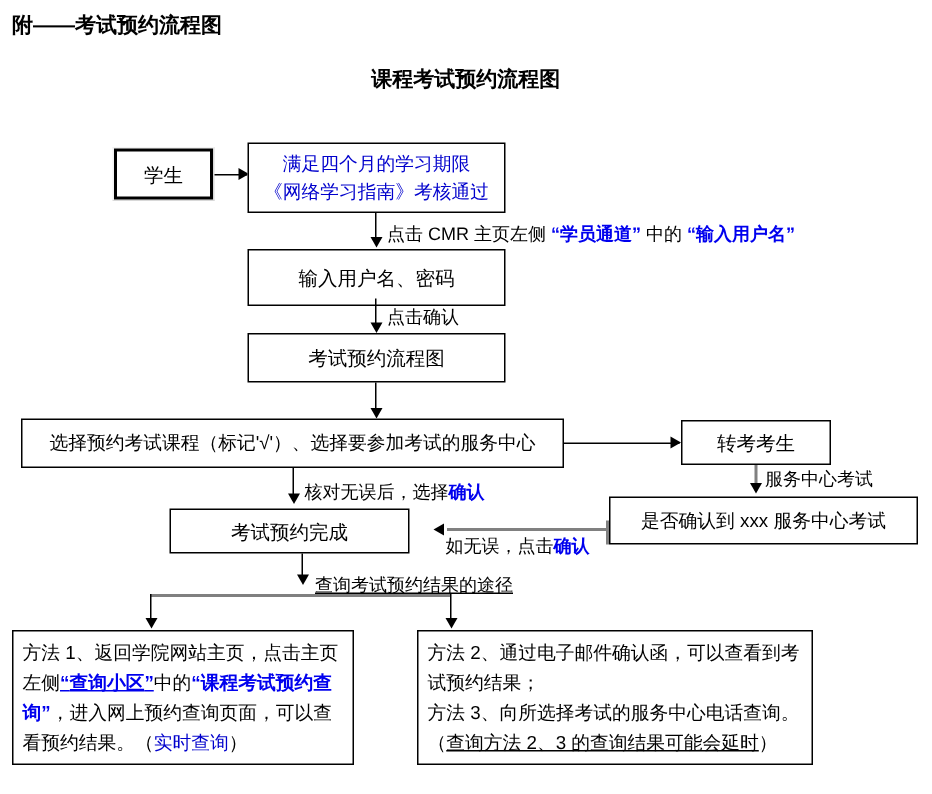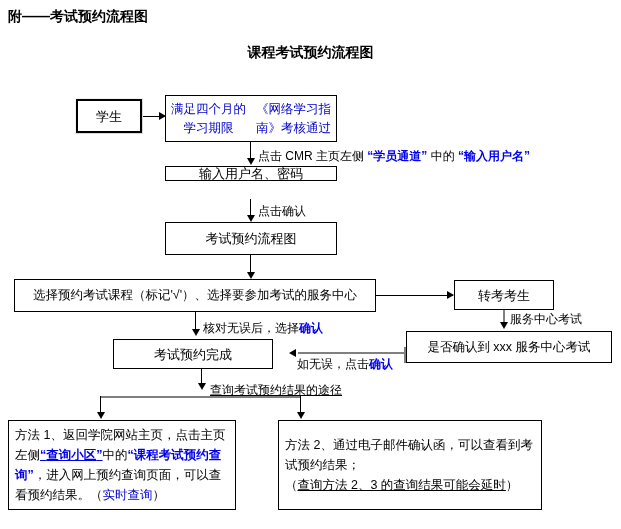--- a/index.html
+++ b/index.html
@@ -104,33 +104,33 @@
 <div class="abs" id="doc-title">附——考试预约流程图</div>
 <div class="abs" id="chart-title">课程考试预约流程图</div>
 
 <div class="abs box raised" style="left:75px; top:98px; width:68px; height:36px;">
   <span class="inner">学生</span>
 </div>
 
 <div class="abs hline" style="left:143px; top:116px; width:22px;"></div>
 <div class="abs arrow-right" style="left:159px; top:112px;"></div>
 
-<div class="abs box" style="left:165px; top:95px; width:172px; height:47px; ">
+<div class="abs box" style="left:165px; top:95px; width:172px; height:47px; flex-direction:column;">
   <div class="inner blue" style="font-size:12.5px;">满足四个月的学习期限</div>
   <div class="inner blue" style="font-size:12.5px;">《网络学习指南》考核通过</div>
 </div>
 
 <div class="abs vline" style="left:250px; top:142px; height:20px;"></div>
 <div class="abs arrow-down" style="left:247px; top:158px;"></div>
 
 <div class="abs edge-label" style="left:258px; top:149px;">
   <span>点击 CMR 主页左侧 </span><span class="bluebold">“</span><span class="bluebold">学员通道</span><span class="bluebold">”</span><span> 中的 </span><span class="bluebold">“</span><span class="bluebold">输入用户名</span><span class="bluebold">”</span>
 </div>
 
-<div class="abs box" style="left:165px; top:166px; width:172px; height:15px;">
+<div class="abs box" style="left:165px; top:166px; width:172px; height:38px;">
   <span class="inner">输入用户名、密码</span>
 </div>
 
 <div class="abs vline" style="left:250px; top:199px; height:20px;"></div>
 <div class="abs arrow-down" style="left:247px; top:215px;"></div>
 <div class="abs edge-label" style="left:258px; top:204px;">点击确认</div>
 
 <div class="abs box" style="left:165px; top:222px; width:172px; height:33px;">
   <span class="inner">考试预约流程图</span>
 </div>
@@ -187,17 +187,18 @@
 
 <div class="abs box left-text" style="left:8px; top:420px; width:228px; height:90px; font-size:12.5px; line-height:20px;">
   <div class="inner">
     <span>方法 1、返回学院网站主页，点击主页左侧</span><span class="bluebold-u">“</span><span class="bluebold-u">查询小区</span><span class="bluebold-u">”</span><span>中的</span><span class="bluebold">“</span><span class="bluebold">课程考试预约查询</span><span class="bluebold">”</span><span>，进入网上预约查询页面，可以查看预约结果。（</span><span class="blue">实时查询</span><span>）</span>
   </div>
 </div>
 
 <div class="abs box left-text" style="left:248px; top:420px; width:264px; height:90px; font-size:12.5px; line-height:20px;margin-left:30px;">
   <div class="inner">
     <div>方法 2、通过电子邮件确认函，可以查看到考试预约结果；</div>
+    <div>方法 3、向所选择考试的服务中心电话查询。</div>
     <div>
       <span>（</span><span class="ul">查询方法 2、3 的查询结果可能会延时</span><span>）</span>
     </div>
   </div>
 </div>
 
 </body></html>

